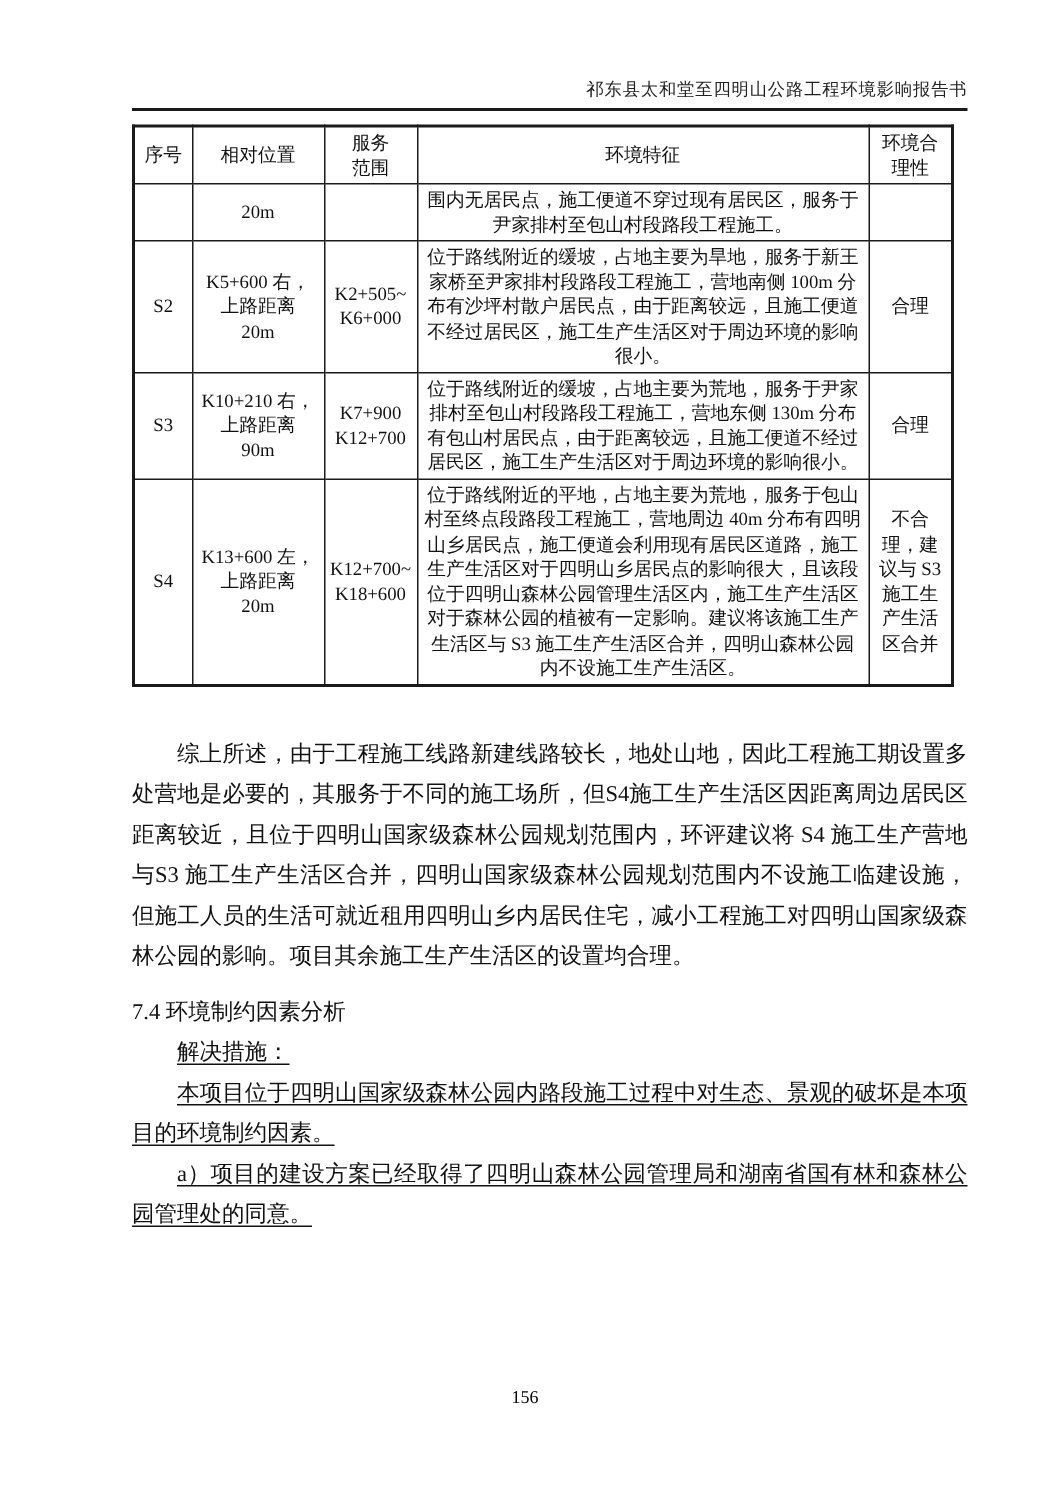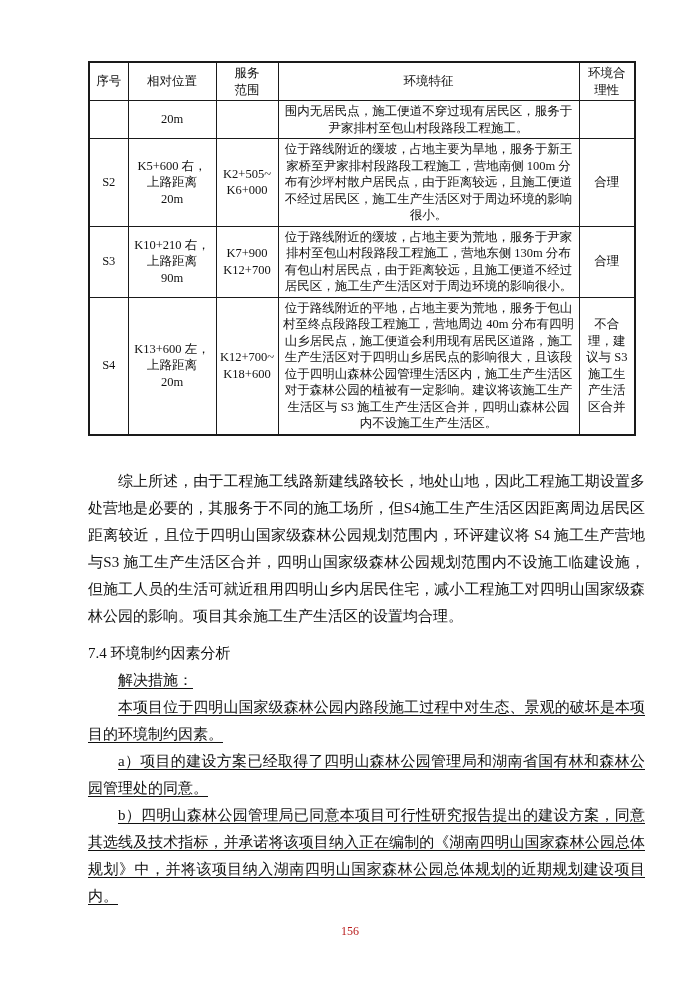--- a/index.html
+++ b/index.html
@@ -83,28 +83,31 @@
     text-decoration-thickness: 1px;
     text-underline-offset: 3px;
   }
   .page-number {
     position: absolute;
     top: 924px;
     left: 0;
     width: 700px;
     text-align: center;
     font-size: 12px;
-    color: #b91c1c;
+    color: #000000;
   }
 </style>
 </head>
 <body>
 
 <div class="page">
 
+  <div class="doc-header">
+    <span>祁东县太和堂至四明山公路工程环境影响报告书</span>
+  </div>
 
   <table class="camp-table">
     <colgroup>
       <col style="width:39px">
       <col style="width:88px">
       <col style="width:62px">
       <col style="width:301px">
       <col style="width:56px">
     </colgroup>
     <tbody>
@@ -160,17 +163,16 @@
   <p class="body-p summary">综上所述，由于工程施工线路新建线路较长，地处山地，因此工程施工期设置多处营地是必要的，其服务于不同的施工场所，但S4施工生产生活区因距离周边居民区距离较近，且位于四明山国家级森林公园规划范围内，环评建议将 S4 施工生产营地与S3 施工生产生活区合并，四明山国家级森林公园规划范围内不设施工临建设施，但施工人员的生活可就近租用四明山乡内居民住宅，减小工程施工对四明山国家级森林公园的影响。项目其余施工生产生活区的设置均合理。</p>
 
   <h2 class="section-heading">7.4 环境制约因素分析</h2>
 
   <p class="body-p u">解决措施：</p>
 
   <p class="body-p u">本项目位于四明山国家级森林公园内路段施工过程中对生态、景观的破坏是本项目的环境制约因素。</p>
 
   <p class="body-p u">a）项目的建设方案已经取得了四明山森林公园管理局和湖南省国有林和森林公园管理处的同意。</p>
 
-  <p class="body-p u">b）四明山森林公园管理局已同意本项目可行性研究报告提出的建设方案，同意其选线及技术指标，并承诺将该项目纳入正在编制的《湖南四明山国家森林公园总体规划》中，并将该项目纳入湖南四明山国家森林公园总体规划的近期规划建设项目内。</p>
 
 </div>
 
 <div class="page-number">156</div>
 
 </body></html>

